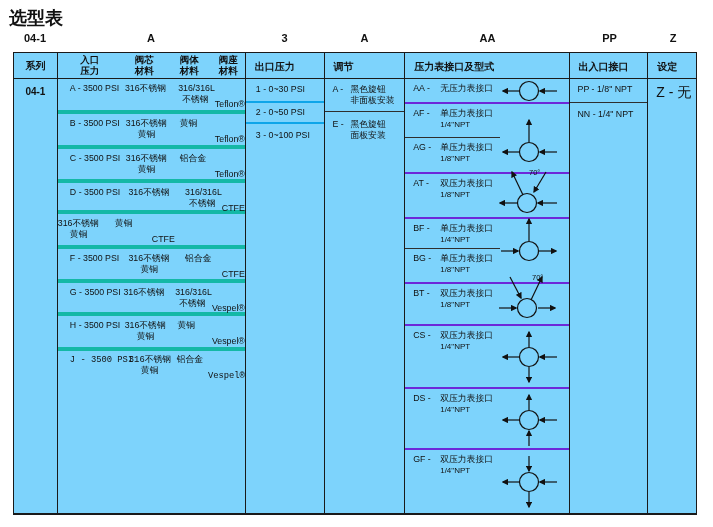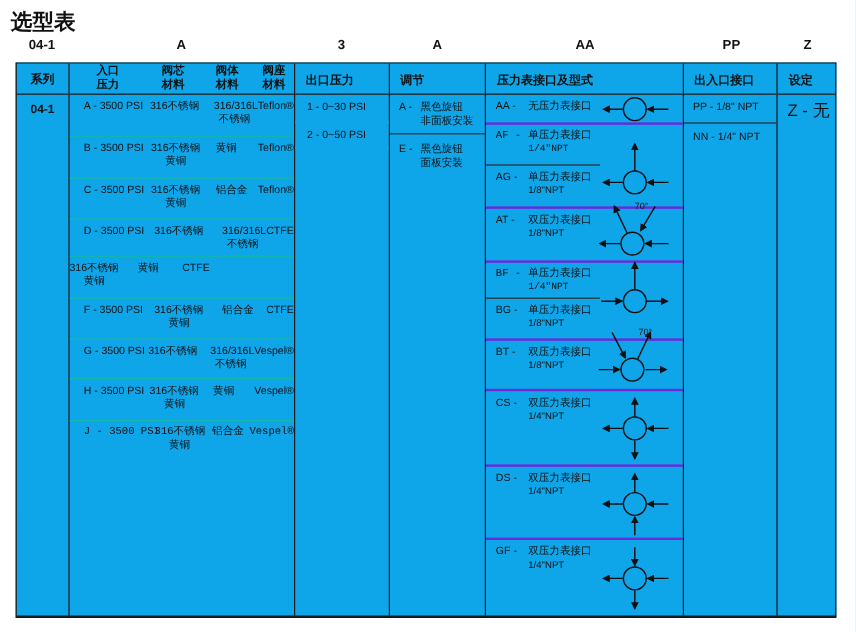--- a/index.html
+++ b/index.html
@@ -7,50 +7,50 @@
         font-family:"Liberation Sans",sans-serif;color:#111;overflow:hidden;}
   .title{position:absolute;left:9px;top:6px;font-size:18px;font-weight:bold;}
   .code-row{position:absolute;left:13px;top:32px;width:684px;display:flex;
             font-size:11px;font-weight:bold;}
   .code-row>div{text-align:center;}
   .cw1{width:44px}.cw2{width:188px}.cw3{width:79px}.cw4{width:81px}
   .cw5{width:165px}.cw6{width:79px}.cw7{width:48px}
 
   .tbl{position:absolute;left:13px;top:52px;width:684px;height:463px;
        border:1.5px solid #1a1a1a;border-bottom-width:2px;box-sizing:border-box;
-       display:flex;background:#0ea5e9;}
+       display:flex;background:#7dd3fc;}
   .col{box-sizing:border-box;border-right:1px solid #1a1a1a;display:flex;flex-direction:column;}
   .col:last-child{border-right:none;}
   .c-series{width:44px}.c-mat{width:188px}.c-outlet{width:79px}.c-adjust{width:81px}
   .c-gauge{width:165px}.c-ports{width:79px}.c-setting{width:48px}
 
   .hdr{height:26px;box-sizing:border-box;border-bottom:1px solid #1a1a1a;
        font-weight:bold;font-size:10px;flex:0 0 auto;}
   .hdr-center{display:flex;align-items:center;justify-content:center;}
   .hdr-pad{padding:7px 0 0 9px;}
   .mat-hdr{display:flex;text-align:center;font-size:9.5px;line-height:1.2;padding-top:1px;}
   .mh{box-sizing:border-box;}
   .mh1{width:64px}.mh2{width:45px}.mh3{width:45px}.mh4{flex:1}
   .mh span{display:block;}
 
   .cbody{flex:1;position:relative;min-height:0;}
   .series-val{padding-top:7px;text-align:center;font-weight:bold;font-size:10px;}
 
   
-  .mrow{box-sizing:border-box;border-bottom:1px solid #14b8a6;display:flex;
+  .mrow{box-sizing:border-box;border-bottom:4px solid #14b8a6;display:flex;
         font-size:8.8px;line-height:1.25;padding:4px 0 0 0;}
   .mrow:nth-of-type(1){height:35px}.mrow:nth-of-type(2){height:35px}
   .mrow:nth-of-type(3){height:34px}.mrow:nth-of-type(4){height:31px}
   .mrow:nth-of-type(5){height:35px}.mrow:nth-of-type(6){height:34px}
   .mrow:nth-of-type(7){height:33px}.mrow:nth-of-type(8){height:35px}
   .mrow:nth-of-type(9){height:35px;border-bottom:none;font-family:Liberation Mono, monospace;}
   .m1{width:71px;padding-left:12px;box-sizing:border-box;white-space:nowrap;}
   .m2{width:57px;white-space:nowrap;}
   .m3{width:37px;white-space:nowrap;}
-  .m4{flex:1;white-space:nowrap;}
+  .m4{flex:1;white-space:nowrap;margin-top:16px;}
   .ln2{display:block;}
   .ind12{padding-left:12px;}
   .ind4{padding-left:4px;}
 
   
   .orow{box-sizing:border-box;border-bottom:2px solid #0ea5e9;font-size:8.8px;
         padding:5px 0 0 10px;white-space:nowrap;}
   .orow:nth-of-type(1){height:24px}
   .orow:nth-of-type(2){height:21px;padding-top:4px}
   .orow:nth-of-type(3){border-bottom:none;height:26px;padding-top:6px}
@@ -69,21 +69,21 @@
   .grow:nth-of-type(1){height:25px}
   .grow:nth-of-type(2){height:34px}
   .grow:nth-of-type(3){height:36px}
   .grow:nth-of-type(4){height:45px}
   .grow:nth-of-type(5){height:30px}
   .grow:nth-of-type(6){height:35px}
   .grow:nth-of-type(7){height:42px}
   .grow:nth-of-type(8){height:63px}
   .grow:nth-of-type(9){height:61px}
   .grow:nth-of-type(10){flex:1;border-bottom:none;}
-  .grow.pb{border-bottom:none;font-family:Liberation Mono, monospace;}
+  .grow.pb{border-bottom:none;}
   .grow.pb::after{content:"";position:absolute;left:0;bottom:0;width:95px;height:1px;background:#2e2e2e;}
   .gcode{width:27px;flex:0 0 auto;}
   .glbl span{display:block;}
   .gsub{font-size:8px;margin-top:1px;}
 
   .diag{position:absolute;}
   .diag line,.diag circle{stroke:#111;stroke-width:1.2;fill:none;}
   .diag text{fill:#111;font-size:7.5px;font-family:"Liberation Sans",sans-serif;}
 
   
@@ -201,20 +201,21 @@
           <div class="m4">Vespel®</div>
         </div>
       </div>
     </div>
 
     <div class="col c-outlet">
       <div class="hdr hdr-pad">出口压力</div>
       <div class="cbody">
         <div class="orow">1 - 0~30 PSI</div>
         <div class="orow">2 - 0~50 PSI</div>
+        <div class="orow">3 - 0~100 PSI</div>
       </div>
     </div>
 
     <div class="col c-adjust">
       <div class="hdr hdr-pad">调节</div>
       <div class="cbody">
         <div class="arow">
           <span class="acode">A -</span>
           <span class="albl">
               <span>黑色旋钮</span>

